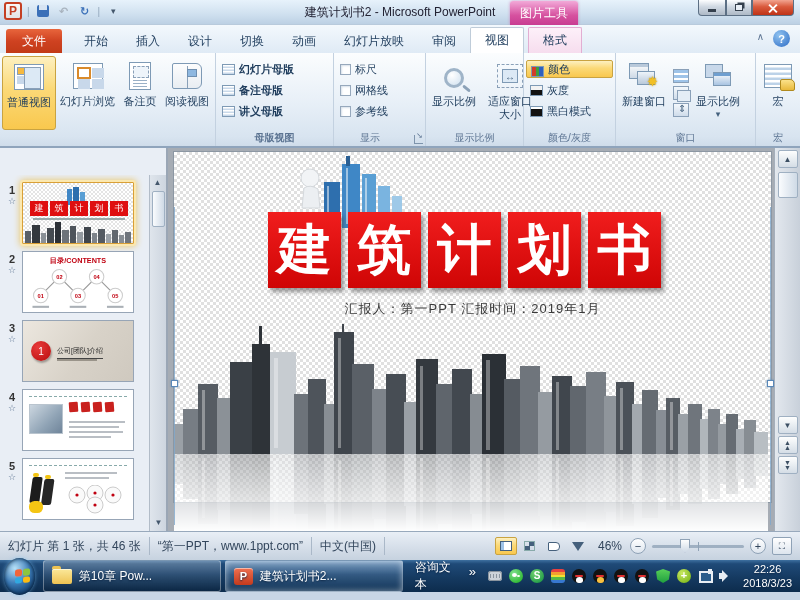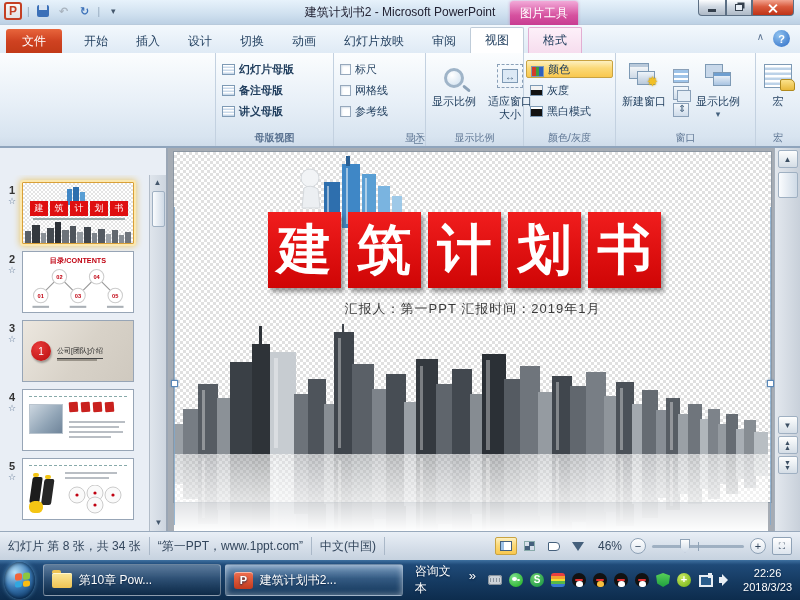--- a/index.html
+++ b/index.html
@@ -180,21 +180,21 @@
   .zbtn { width:16px; height:16px; border-radius:50%; border:1px solid #8fa2b6; background:linear-gradient(#fff,#dde5ee);
     display:flex; align-items:center; justify-content:center; font-size:11px; color:#33465c; }
   #ztrack { width:92px; height:3px; background:#9fb0c2; border-radius:2px; margin:0 6px; position:relative; }
   #zthumb { position:absolute; left:28px; top:-6px; width:10px; height:14px; background:linear-gradient(#fdfefe,#cfdae6);
     border:1px solid #8fa2b6; clip-path:polygon(0 0,100% 0,100% 65%,50% 100%,0 65%); }
   #ztick { position:absolute; left:50%; top:-3px; width:1px; height:9px; background:#8fa2b6; }
   #fitbtn { width:20px; height:18px; margin:0 8px 0 6px; border:1px solid #8fa2b6; border-radius:2px;
     background:linear-gradient(#fff,#dde5ee); display:flex; align-items:center; justify-content:center; font-size:9px; color:#33465c; }
 
   
-  #taskbar { position:absolute; left:0; top:560px; width:800px; height:40px;
+  #taskbar { position:absolute; left:0; top:560px; width:800px; height:32px;
     background:linear-gradient(#3e70a0,#1f4a78 12%,#153a61 55%,#0d2c4d); display:flex; align-items:center; }
   #orb { width:37px; height:37px; margin:0 8px 0 4px; border-radius:50%; position:relative;
     background:radial-gradient(circle at 35% 28%,#b6e0f7,#3c7cb8 45%,#0d3663 85%); box-shadow:inset 0 0 4px #04182e,0 0 4px rgba(120,190,240,.6); }
   #orb .flag { position:absolute; left:11px; top:11px; width:15px; height:14px; display:grid; grid-template-columns:1fr 1fr; gap:1px; transform:skewY(-6deg); }
   #orb .flag i { border-radius:2px; }
   #orb .flag i:nth-child(1){background:#f2653a;} #orb .flag i:nth-child(2){background:#8cc63f;}
   #orb .flag i:nth-child(3){background:#31a8e0;} #orb .flag i:nth-child(4){background:#fbbc12;}
   .tbtn { height:32px; min-width:178px; margin-right:4px; border:1px solid rgba(255,255,255,.35); border-radius:3px;
     background:linear-gradient(rgba(255,255,255,.28),rgba(255,255,255,.10) 45%,rgba(0,0,0,.12)); display:flex; align-items:center;
     color:#fff; font-size:12px; padding:0 8px; text-shadow:0 1px 2px #0a2240; }
@@ -269,20 +269,46 @@
     <span class="tab">幻灯片放映</span>
     <span class="tab">审阅</span>
     <span class="tab active">视图</span>
     <span class="tab ctx">格式</span>
   </div>
   <span id="ribbon-min">∧</span>
   <span id="help-btn">?</span>
 
   <div id="ribbon">
     <div class="rgroup" style="width:216px;">
+      <div class="bigbtns">
+        <div class="bigbtn sel">
+          <span class="i32">
+              <span class="ic-normal"></span>
+            </span>
+          <span class="cap">普通视图</span>
+        </div>
+        <div class="bigbtn">
+          <span class="i32">
+              <span class="ic-sorter"></span>
+            </span>
+          <span class="cap">幻灯片浏览</span>
+        </div>
+        <div class="bigbtn">
+          <span class="i32">
+              <span class="ic-notes"></span>
+            </span>
+          <span class="cap">备注页</span>
+        </div>
+        <div class="bigbtn">
+          <span class="i32">
+              <span class="ic-reading"></span>
+            </span>
+          <span class="cap">阅读视图</span>
+        </div>
+      </div>
     </div>
 
     <div class="rgroup" style="width:118px;font-weight:bold;">
       <div class="smallrows">
         <div class="srow">
           <span class="mini"></span>
           <span>幻灯片母版</span>
         </div>
         <div class="srow">
           <span class="mini"></span>
@@ -304,21 +330,21 @@
         </div>
         <div class="srow">
           <span class="cbx"></span>
           <span>网格线</span>
         </div>
         <div class="srow">
           <span class="cbx"></span>
           <span>参考线</span>
         </div>
       </div>
-      <div class="glabel" style="text-align:right;padding-left:26px;">显示</div>
+      <div class="glabel" style="text-align:left;padding-left:26px;">显示</div>
       <span class="launcher"></span>
     </div>
 
     <div class="rgroup" style="width:98px;">
       <div class="bigbtns">
         <div class="bigbtn">
           <span class="i32">
               <span class="ic-zoom"></span>
             </span>
           <span class="cap">显示比例</span>
@@ -632,21 +658,21 @@
       <div class="vsb">▲</div>
       <div id="vthumb"></div>
       <div id="vtrack-spacer"></div>
       <div class="vsb">▼</div>
       <div class="vsb dbl">▲<br>▲</div>
       <div class="vsb dbl">▼<br>▼</div>
     </div>
   </div>
 
   <div id="statusbar">
-    <span id="sb-left">幻灯片 第 8 张，共 34 张</span>
+    <span id="sb-left">幻灯片 第 1 张，共 46 张</span>
     <span class="ssep"></span>
     <span>“第一PPT，www.1ppt.com”</span>
     <span class="ssep"></span>
     <span>中文(中国)</span>
     <span class="ssep"></span>
     <span style="flex:1"></span>
     <span class="viewbtn on">
         <span class="vb-normal"></span>
       </span>
     <span class="viewbtn">

